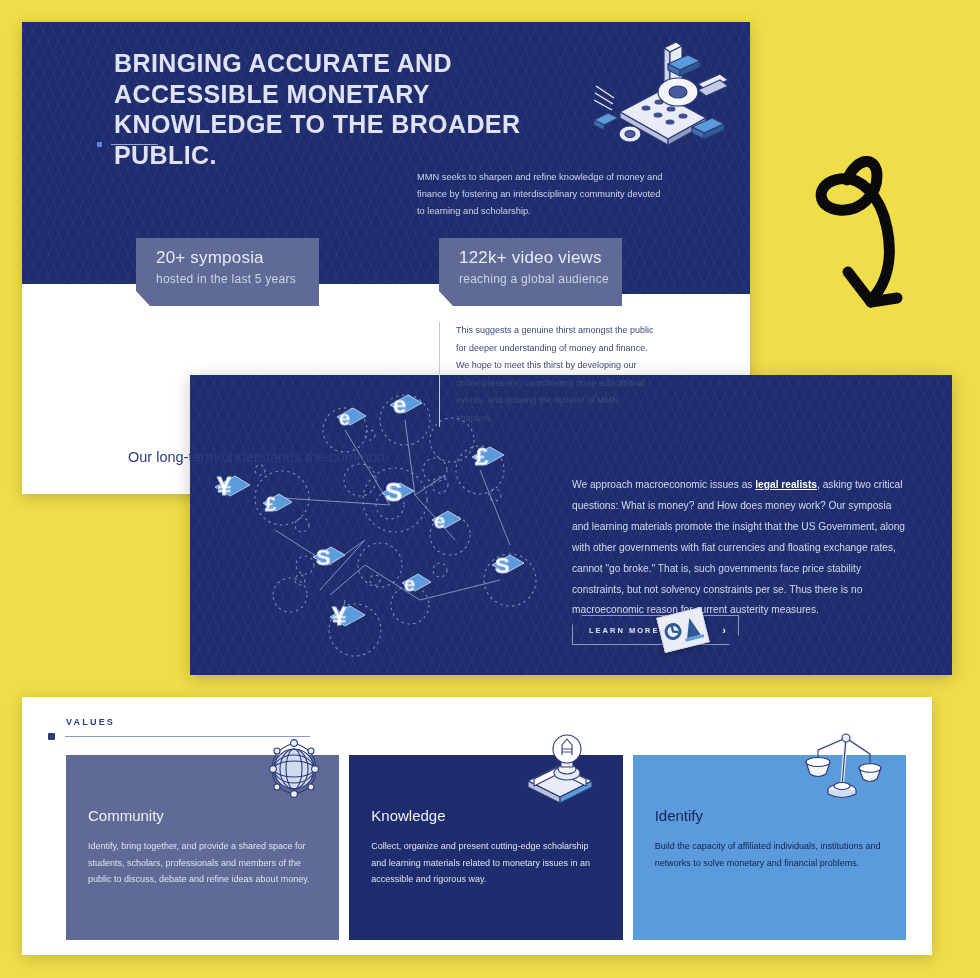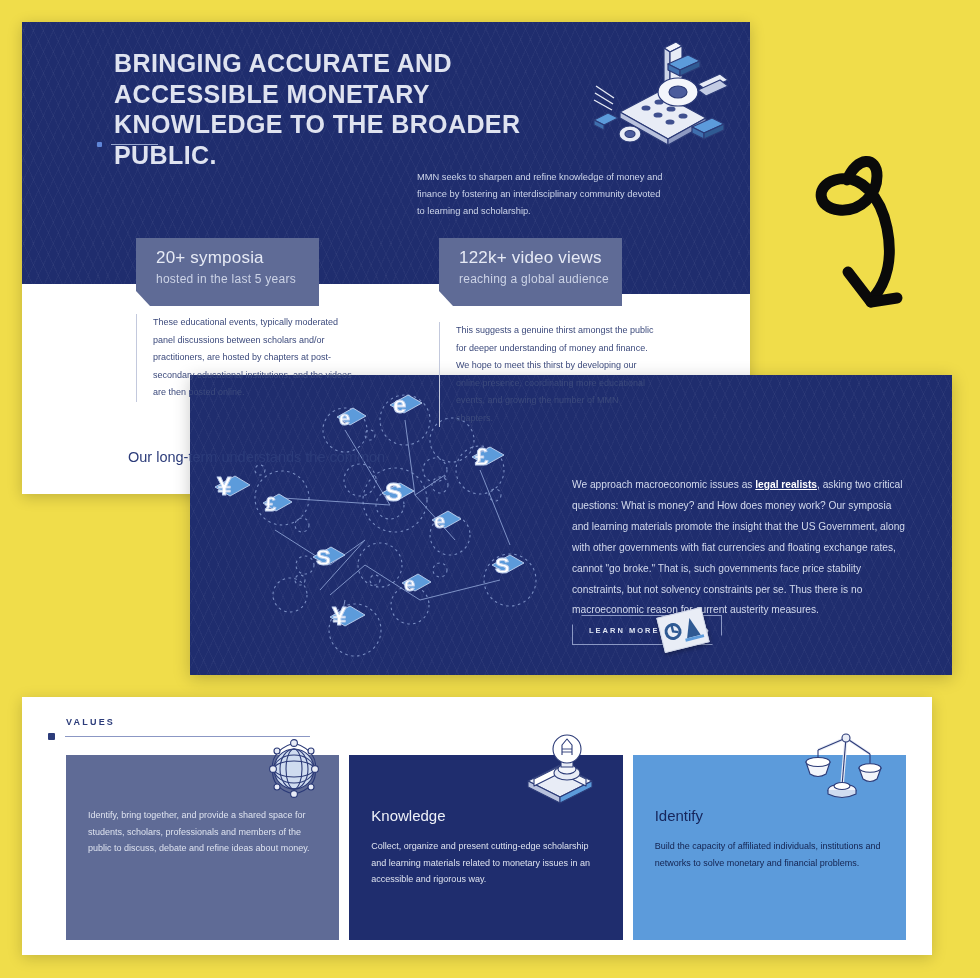--- a/index.html
+++ b/index.html
@@ -112,21 +112,21 @@
     font-size:25px; font-weight:300; color:#c3cbe2; letter-spacing:.4px; white-space:nowrap;
   }
   #money-title b{ color:#ffffff; font-weight:700; }
   #money-copy{
     position:absolute; left:382px; top:100px; width:335px; z-index:3;
     color:#d2d9ec; font-size:10.2px; line-height:2.05;
   }
   #money-copy u{ font-weight:700; color:#ffffff; text-decoration:underline; }
   #learn-more{
     position:absolute; left:382px; top:240px; z-index:3;
-    width:150px; height:30px;
+    width:167px; height:30px;
     border:1px solid #8b98c4;
     -webkit-clip-path: polygon(10px 0, 100% 0, 100% calc(100% - 10px), calc(100% - 10px) 100%, 0 100%, 0 10px);
     clip-path: polygon(10px 0, 100% 0, 100% calc(100% - 10px), calc(100% - 10px) 100%, 0 100%, 0 10px);
     display:flex; align-items:center; justify-content:space-between;
     padding:0 12px 0 16px;
     color:#dfe5f3; font-size:7.5px; letter-spacing:2px; font-weight:600;
   }
   #learn-more .chev{ font-size:11px; letter-spacing:0; }
 
   
@@ -245,21 +245,20 @@
 
   <div class="stat-card" id="stat-card-0">
     <div class="stat-value">20+ symposia</div>
     <div class="stat-sub">hosted in the last 5 years</div>
   </div>
   <div class="stat-card" id="stat-card-1">
     <div class="stat-value">122k+ video views</div>
     <div class="stat-sub">reaching a global audience</div>
   </div>
 
-  <p class="stat-body" id="stat-body-0">These educational events, typically moderated panel discussions between scholars and/or practitioners, are hosted by chapters at post-secondary educational institutions, and the videos are then posted online.</p>
   <p class="stat-body" id="stat-body-1">This suggests a genuine thirst amongst the public for deeper understanding of money and finance. We hope to meet this thirst by developing our online presence, coordinating more educational events, and growing the number of MMN chapters.</p>
 
   <p id="hero-outro">Our long-term understands the common</p>
 </section>
 
 <section id="panel-money">
 
   <svg id="money-net" viewBox="0 0 400 300">
     <g stroke="#8fa4d6" stroke-width="1" fill="none" opacity=".85">
       <path d="M92,123 L200,130"></path>
@@ -376,20 +375,21 @@
 <section id="panel-values"></section>
 
 <div id="values-label">VALUES</div>
 <div id="values-rule">
   <span class="rule-dot"></span>
   <span class="rule-line"></span>
 </div>
 
 <div id="value-cards">
   <article class="value-card c0">
+    <h3 class="value-h">Community</h3>
     <p class="value-p">Identify, bring together, and provide a shared space for students, scholars, professionals and members of the public to discuss, debate and refine ideas about money.</p>
   </article>
   <article class="value-card c1">
     <h3 class="value-h">Knowledge</h3>
     <p class="value-p">Collect, organize and present cutting-edge scholarship and learning materials related to monetary issues in an accessible and rigorous way.</p>
   </article>
   <article class="value-card c2">
     <h3 class="value-h">Identify</h3>
     <p class="value-p">Build the capacity of affiliated individuals, institutions and networks to solve monetary and financial problems.</p>
   </article>

